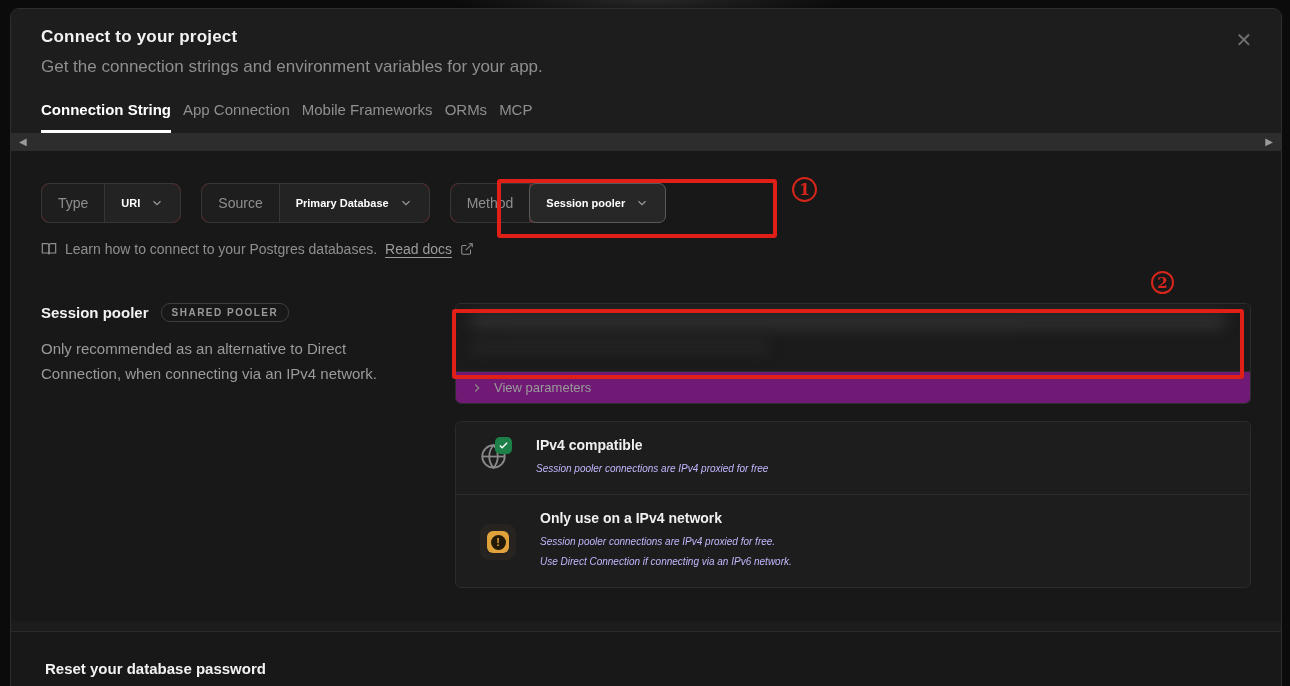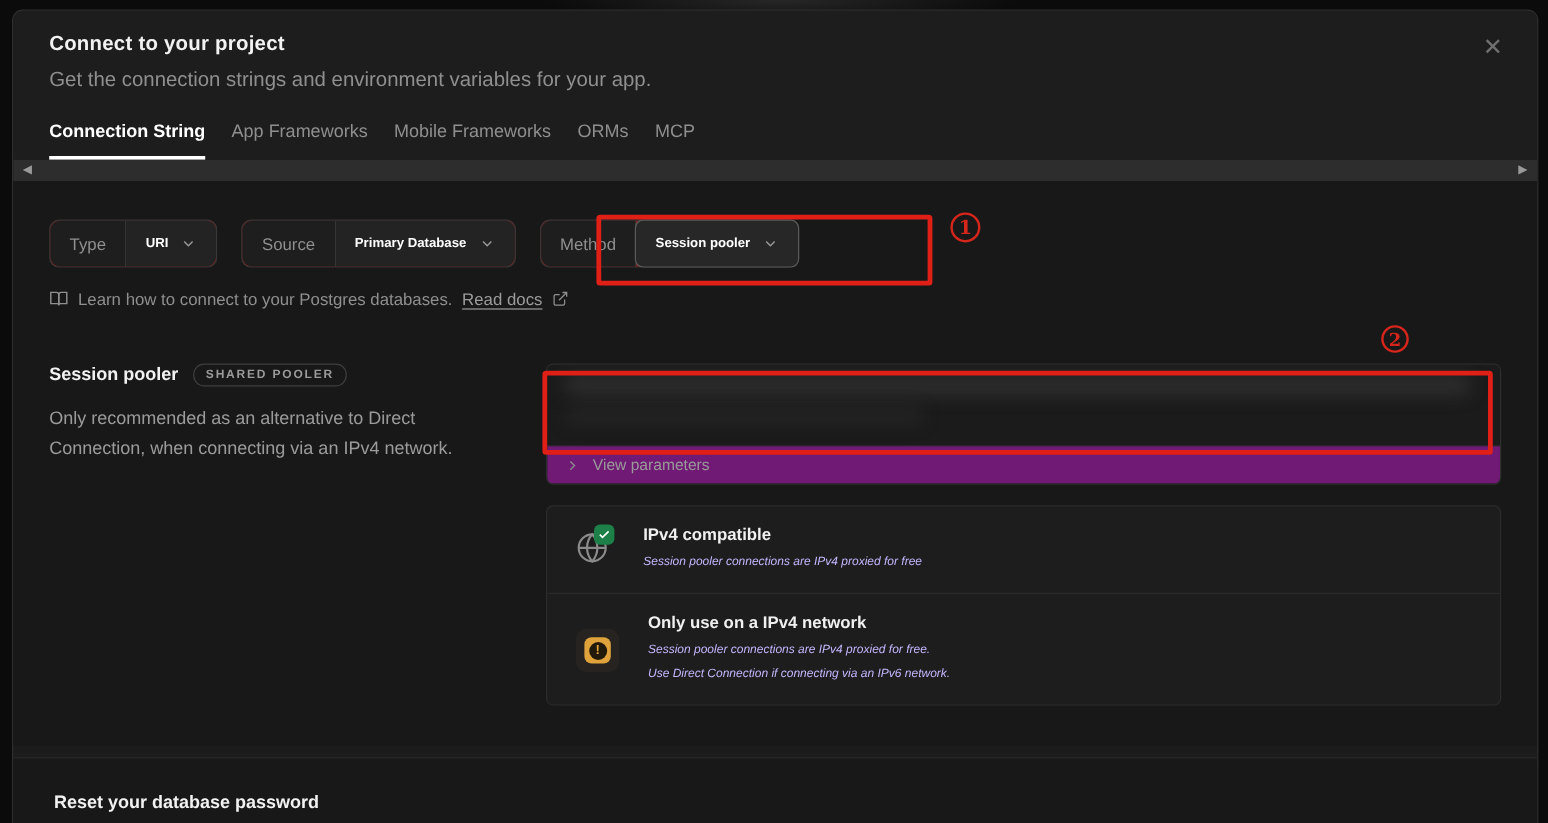--- a/index.html
+++ b/index.html
@@ -22,21 +22,21 @@
     overflow:hidden;
   }
   .dlg-header{ position:relative; padding:18px 30px 0 30px; background:#1d1d1d; }
   .close-btn{
     position:absolute; right:26px; top:20px; width:22px; height:22px;
     color:#6f6f6f; font-size:20px; line-height:22px; text-align:center; cursor:pointer;
   }
   .dlg-title{ font-size:17px; font-weight:bold; color:#f2f2f2; letter-spacing:.2px; }
   .dlg-subtitle{ margin-top:10px; font-size:17px; color:#8f8f8f; }
   
-  .tabs{ display:flex; gap:22px; margin-top:24px;text-align:center; }
+  .tabs{ display:flex; gap:12px; margin-top:24px;text-align:center; }
   .tab{ font-size:15px; color:#8f8f8f; padding-bottom:12px; cursor:pointer; white-space:nowrap; }
   .tab.active{ color:#ffffff; font-weight:bold; border-bottom:3px solid #ffffff; }
   
   .tab-scroll{
     height:18px; background:#2d2d2d; display:flex; align-items:center;
     justify-content:space-between; padding:0 4px;
   }
   .scroll-arrow{ color:#9a9a9a; font-size:10px; line-height:18px; cursor:pointer; padding:0 4px; }
   
   .dlg-body{ background:#181818; padding:32px 30px 0 30px; height:470px; }
@@ -131,21 +131,21 @@
 <div class="page-glow"></div>
 
 <div class="dialog">
 
   <div class="dlg-header">
     <div class="close-btn">✕</div>
     <div class="dlg-title">Connect to your project</div>
     <div class="dlg-subtitle">Get the connection strings and environment variables for your app.</div>
     <div class="tabs">
       <div class="tab active">Connection String</div>
-      <div class="tab">App Frameworks</div>
+      <div class="tab">App Connection</div>
       <div class="tab">Mobile Frameworks</div>
       <div class="tab">ORMs</div>
       <div class="tab">MCP</div>
     </div>
   </div>
 
   <div class="tab-scroll">
     <span class="scroll-arrow">◀</span>
     <span class="scroll-arrow">▶</span>
   </div>

